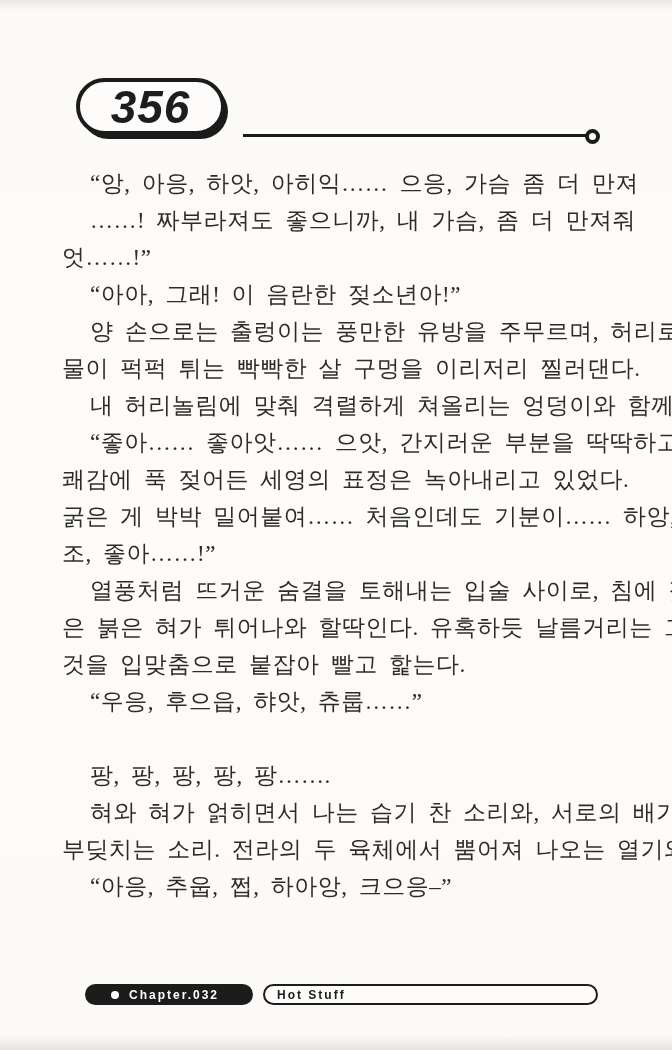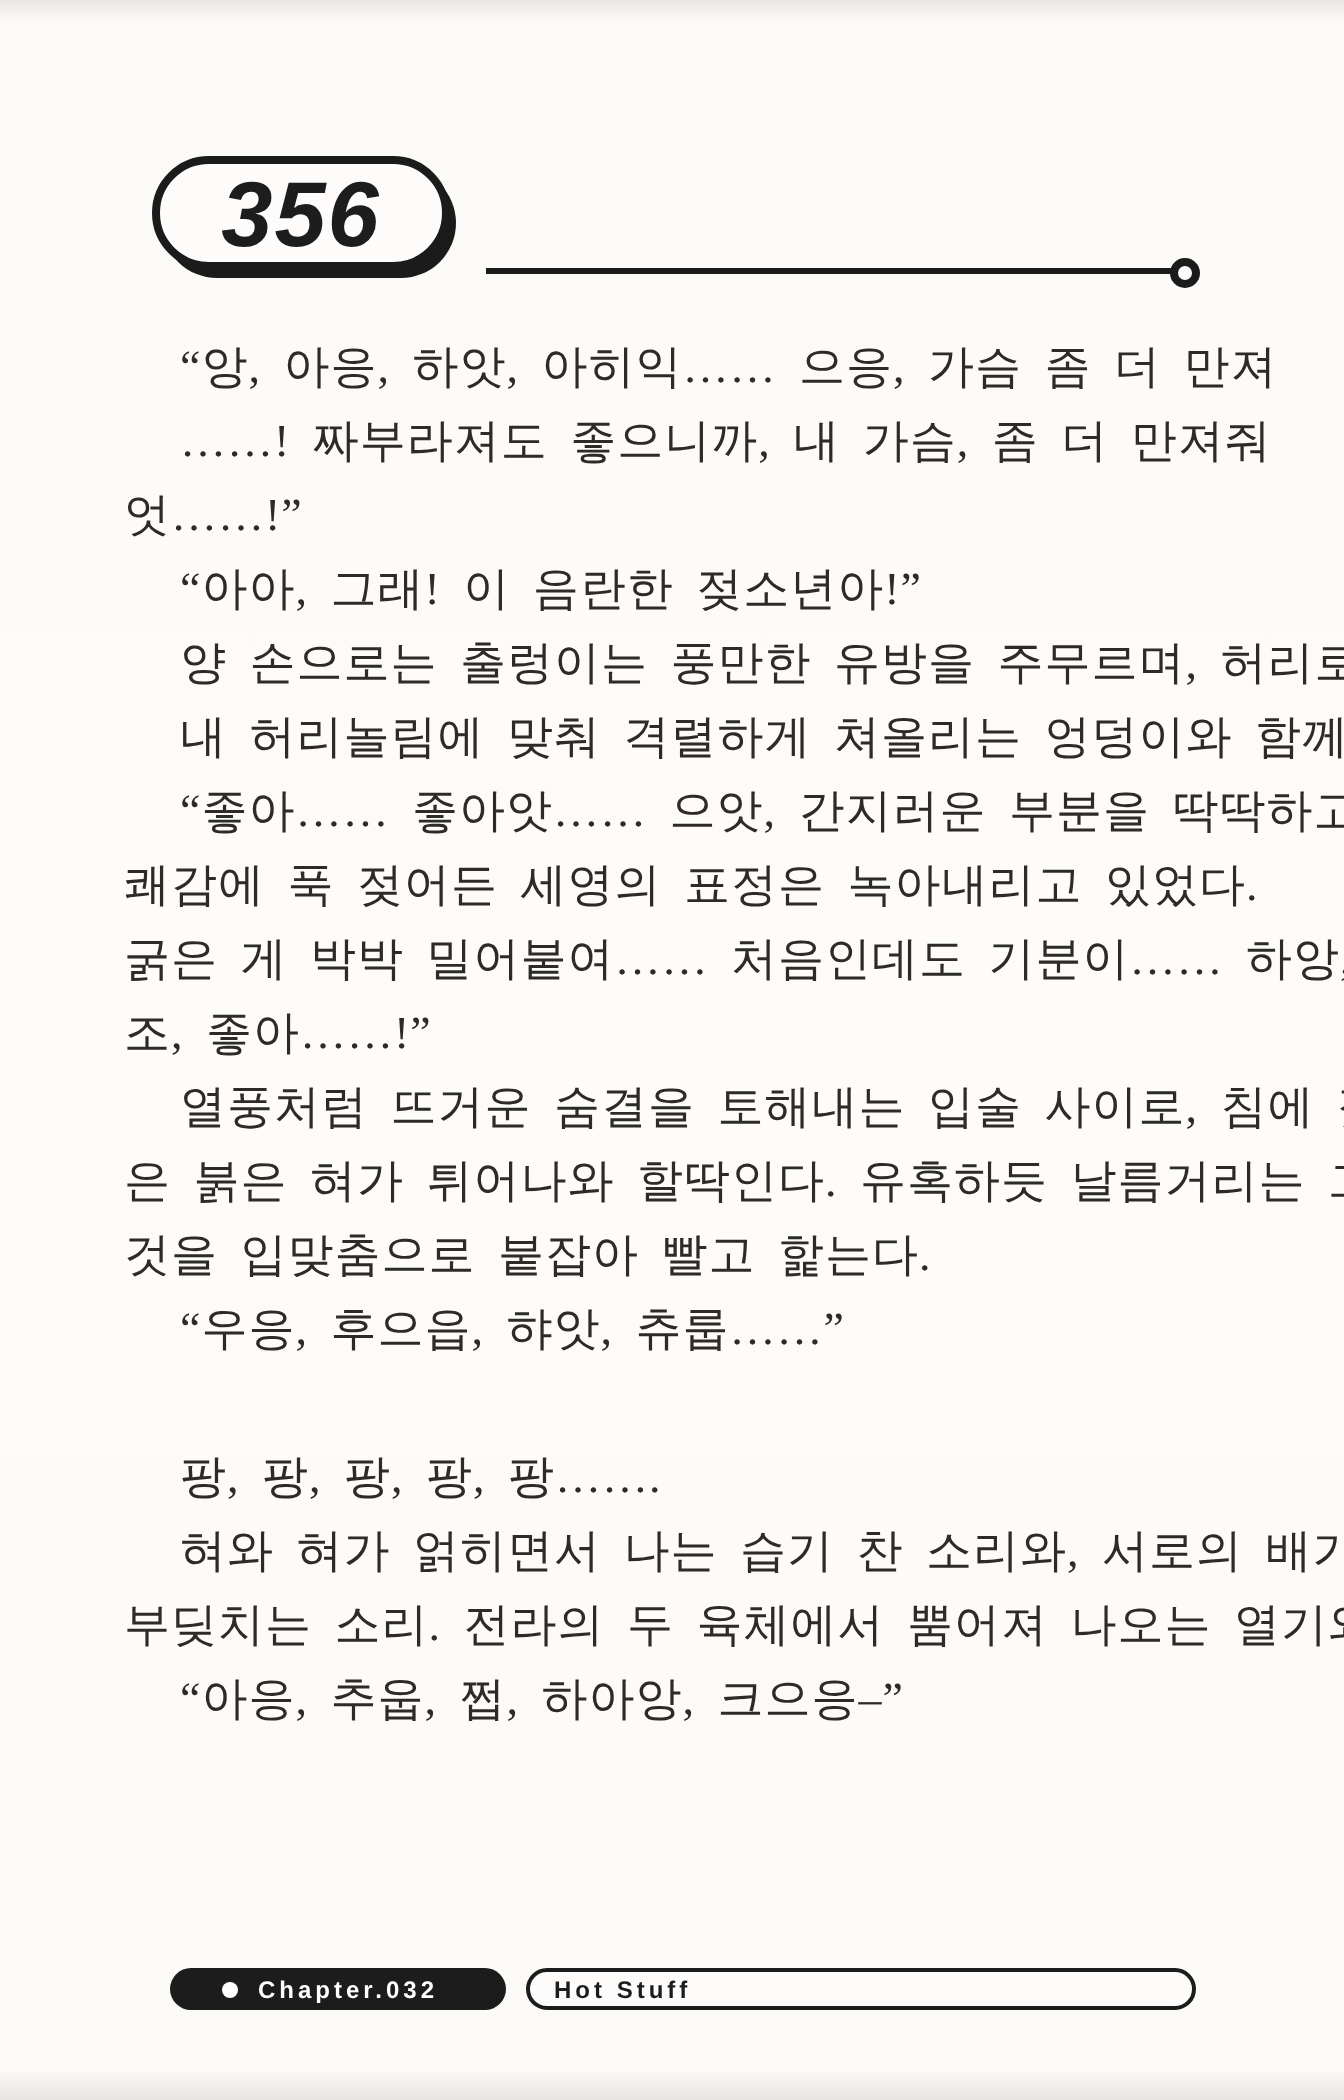--- a/index.html
+++ b/index.html
@@ -96,20 +96,21 @@
   </div>
   <div class="header-rule"></div>
   <div class="rule-end-circle"></div>
 
   <div class="body-text">
       <div class="line indent">“앙, 아응, 하앗, 아히익…… 으응, 가슴 좀 더 만져</div>
       <div class="line indent">……! 짜부라져도 좋으니까, 내 가슴, 좀 더 만져줘</div>
       <div class="line">엇……!”</div>
       <div class="line indent">“아아, 그래! 이 음란한 젖소년아!”</div>
       <div class="line indent">양 손으로는 출렁이는 풍만한 유방을 주무르며, 허리로는</div>
+      <div class="line">물이 퍽퍽 튀는 빡빡한 살 구멍을 이리저리 찔러댄다.</div>
       <div class="line indent">내 허리놀림에 맞춰 격렬하게 쳐올리는 엉덩이와 함께,</div>
       <div class="line indent">“좋아…… 좋아앗…… 으앗, 간지러운 부분을 딱딱하고</div>
       <div class="line">쾌감에 푹 젖어든 세영의 표정은 녹아내리고 있었다.</div>
       <div class="line">굵은 게 박박 밀어붙여…… 처음인데도 기분이…… 하앙,</div>
       <div class="line">조, 좋아……!”</div>
       <div class="line indent">열풍처럼 뜨거운 숨결을 토해내는 입술 사이로, 침에 젖</div>
       <div class="line">은 붉은 혀가 튀어나와 할딱인다. 유혹하듯 날름거리는 그</div>
       <div class="line">것을 입맞춤으로 붙잡아 빨고 핥는다.</div>
       <div class="line indent">“우응, 후으읍, 햐앗, 츄룹……”</div>
       <div class="line blank"></div>

